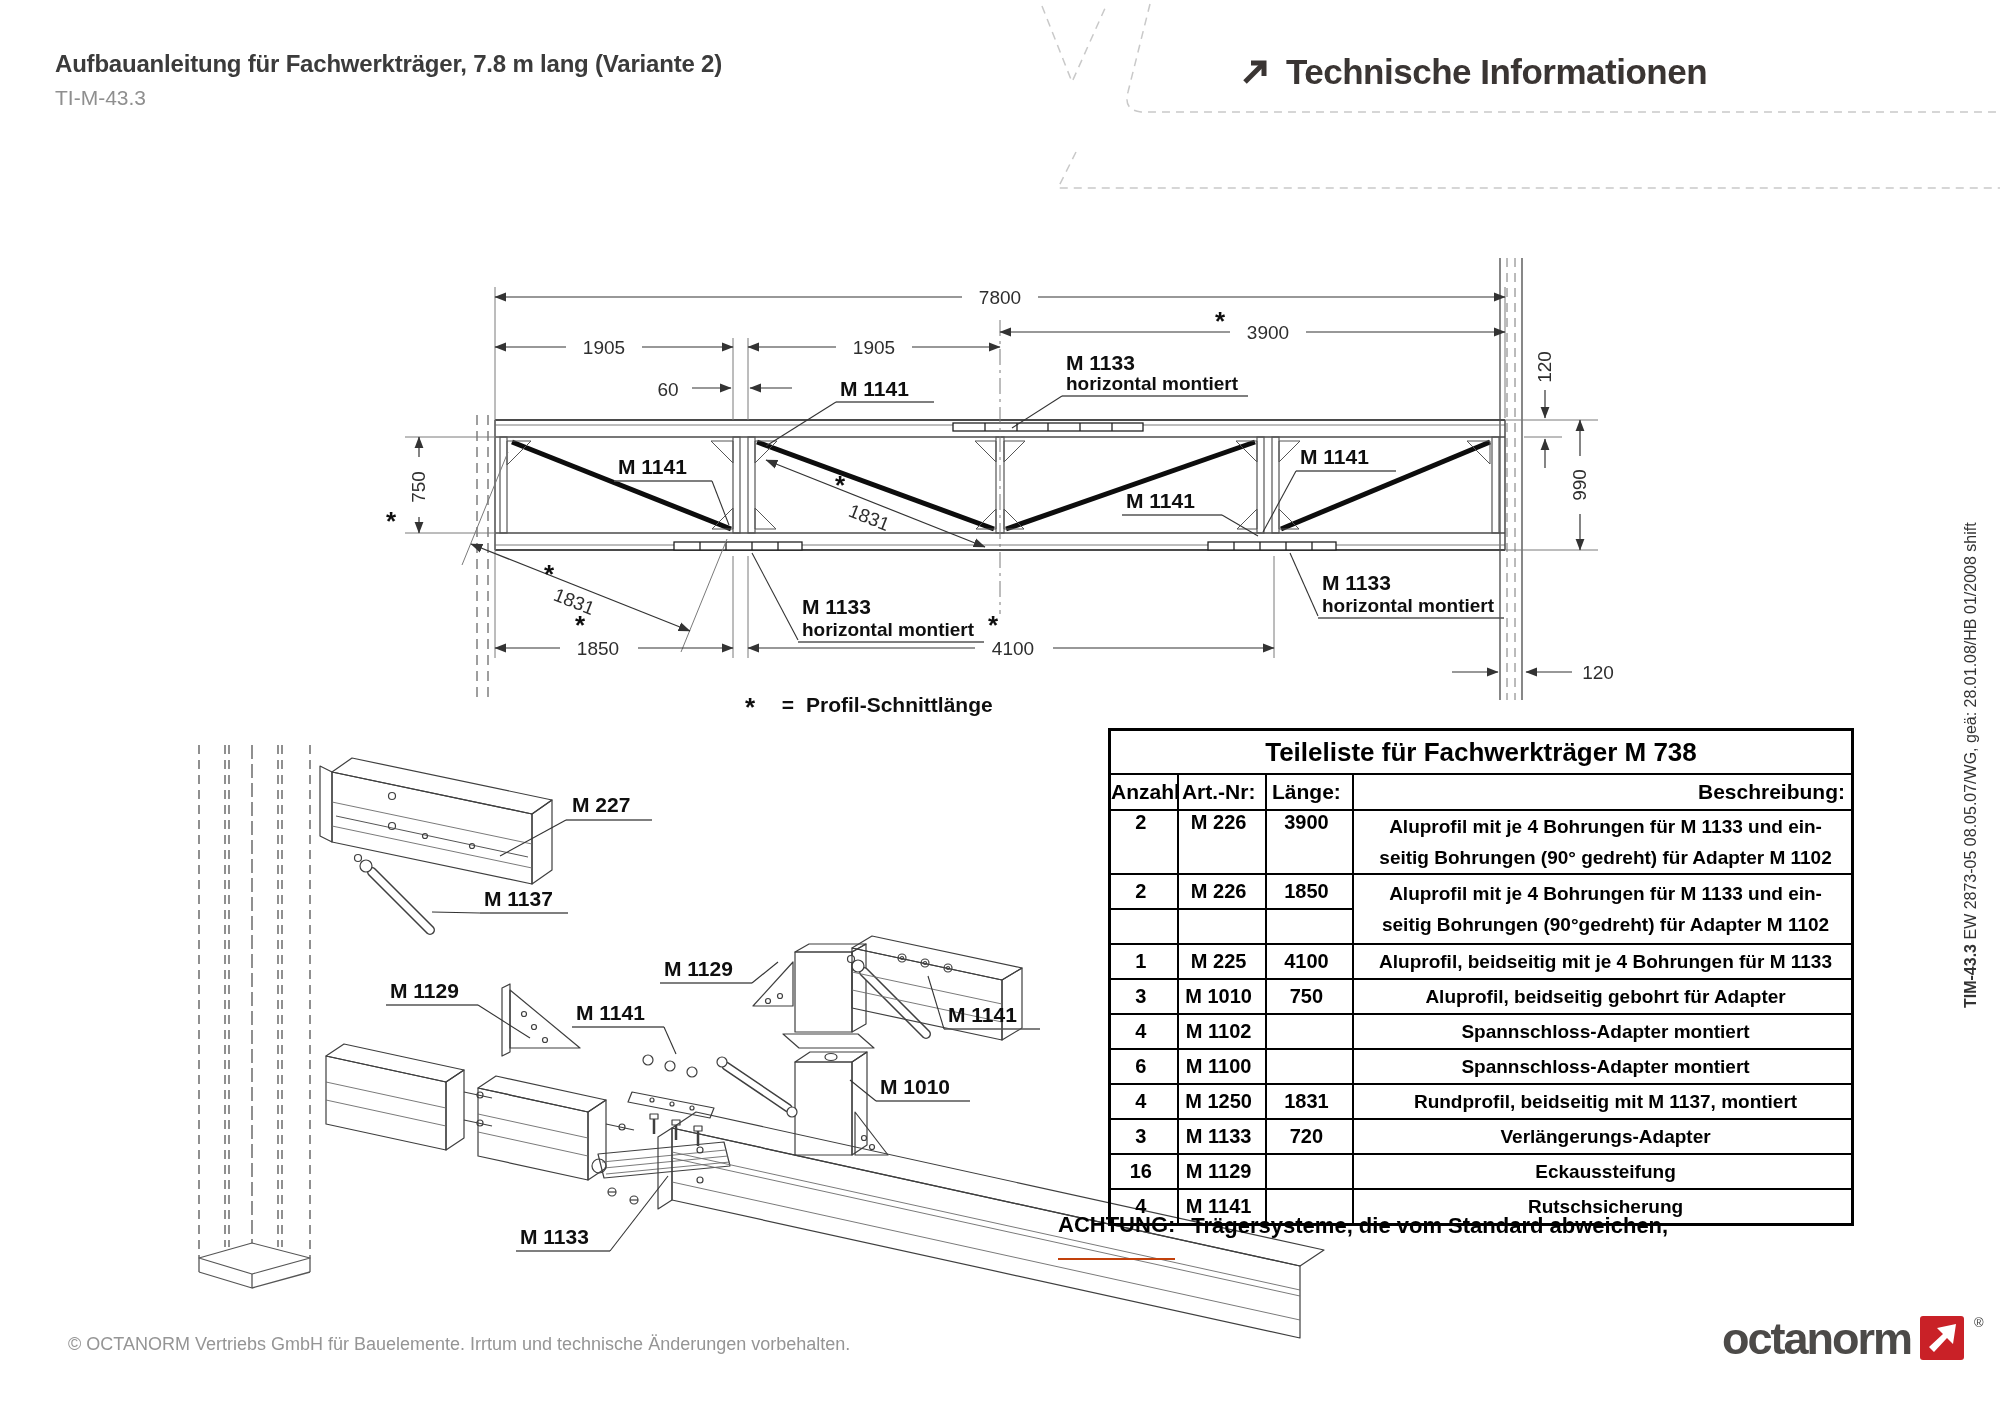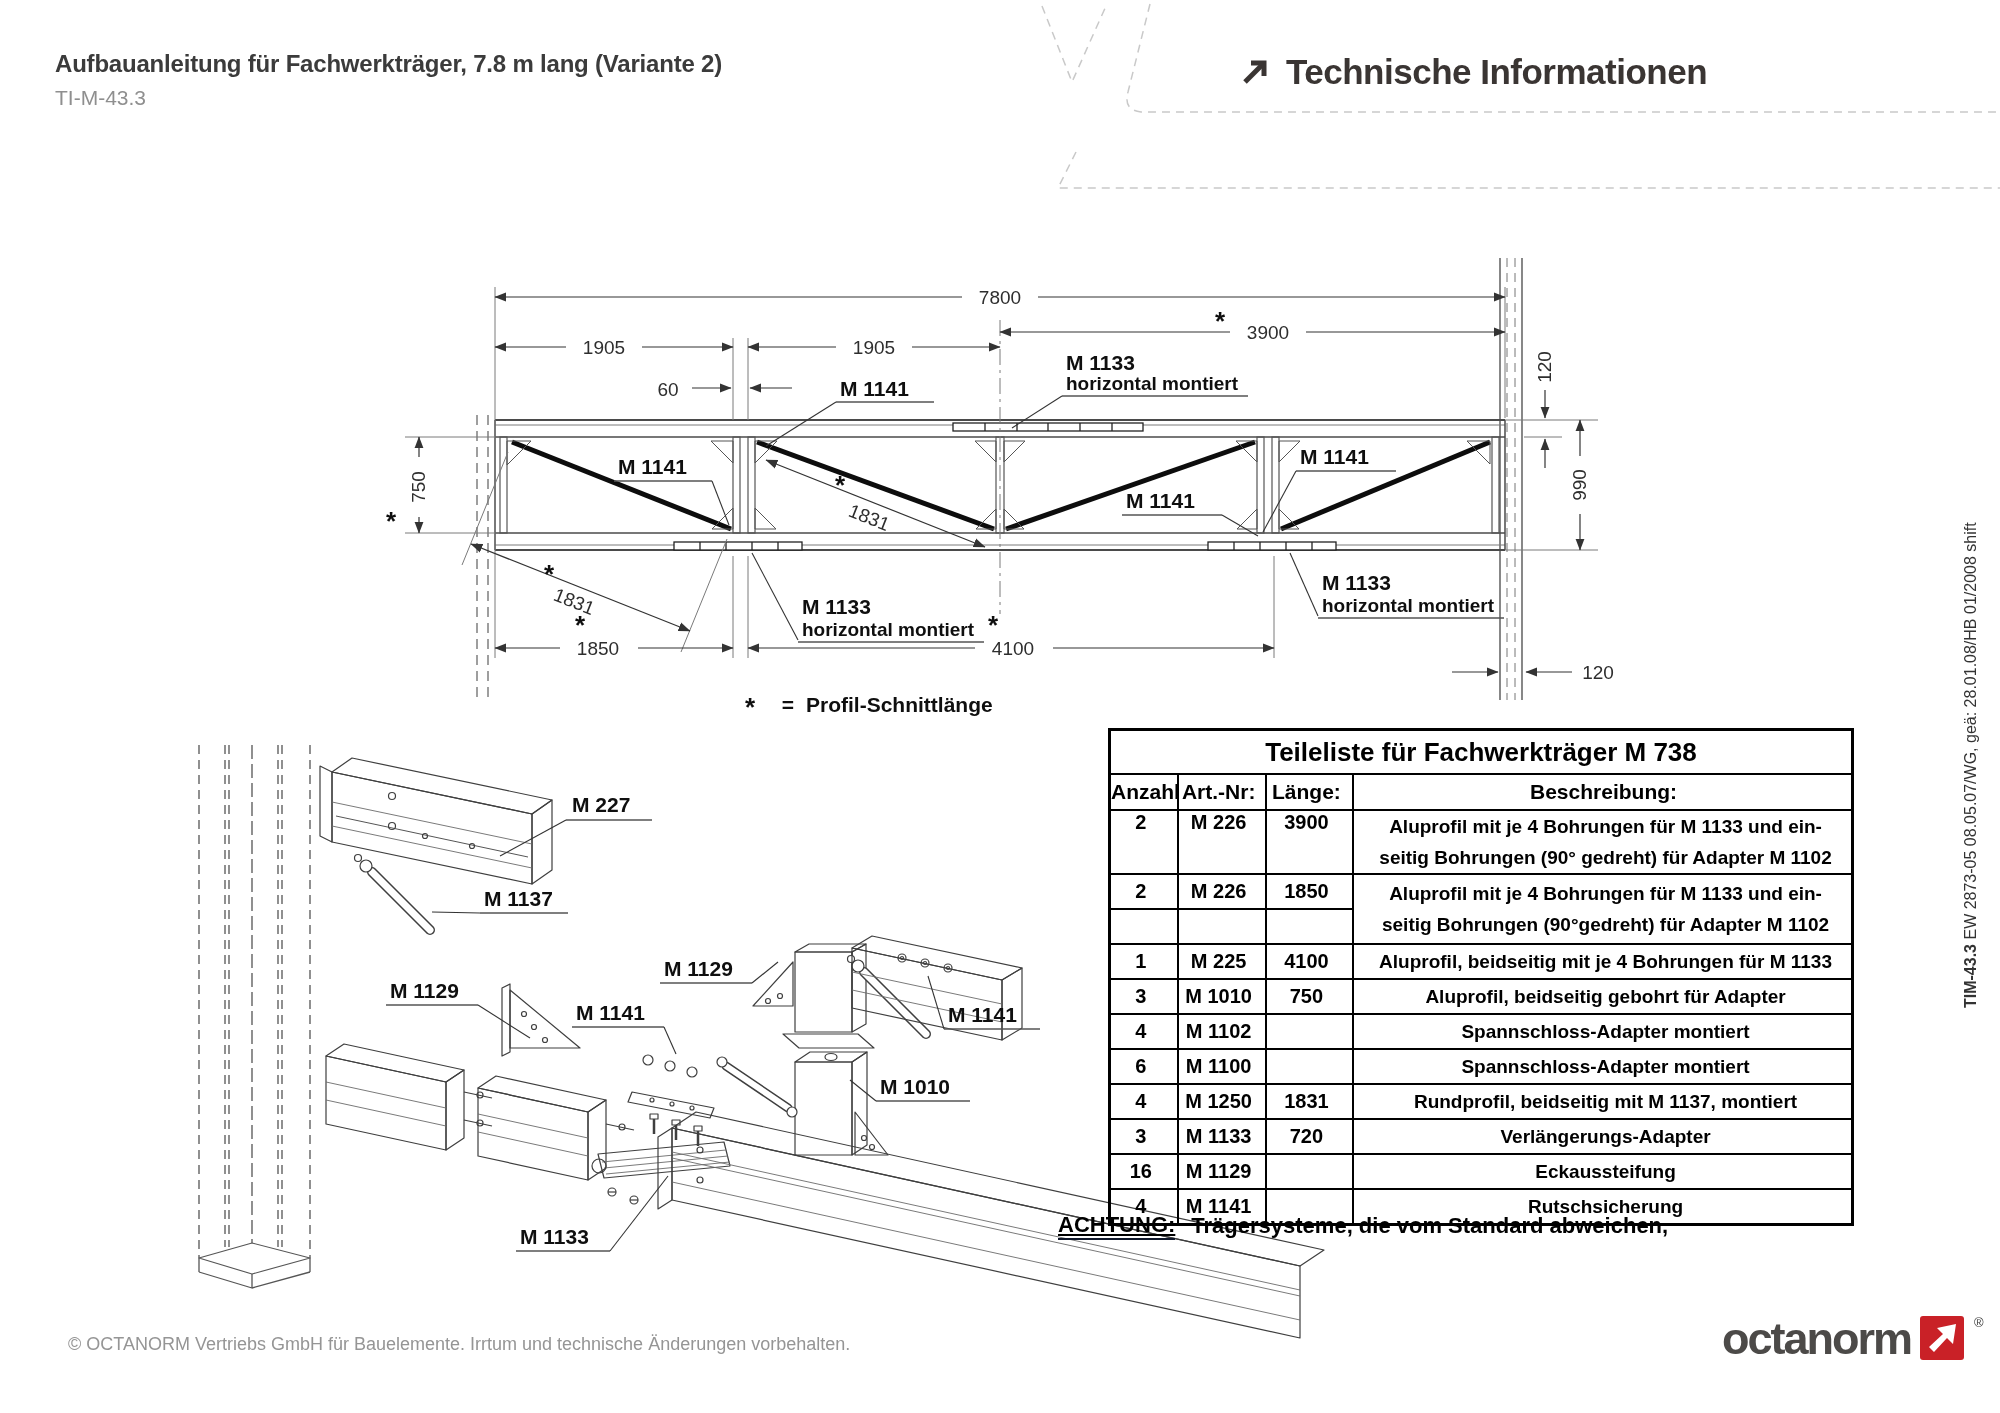--- a/index.html
+++ b/index.html
@@ -8,29 +8,29 @@
   
   .doc-title{position:absolute;left:55px;top:50px;font-size:24px;font-weight:700;color:#3b3b3b;letter-spacing:-0.2px;}
   .doc-id{position:absolute;left:55px;top:86px;font-size:21px;font-weight:400;color:#8f8f8f;}
   .section-head{position:absolute;left:1240px;top:52px;display:flex;align-items:center;gap:16px;}
   .section-head .txt{font-size:35px;font-weight:700;color:#3a3533;letter-spacing:-0.5px;}
   
   .parts{position:absolute;left:1108px;top:728px;width:746px;border-collapse:collapse;
          border:3px solid #000;table-layout:fixed;}
   .parts td,.parts th{border:2px solid #000;padding:0 6px;color:#000;overflow:hidden;}
   .parts .ttl{font-size:26px;font-weight:700;text-align:center;height:42px;}
-  .parts th{font-size:21px;font-weight:700;height:34px;text-align:center;padding-left:8px;}
+  .parts th{font-size:21px;font-weight:700;height:34px;text-align:right;padding-left:8px;}
   .parts th.c,.parts td.c{text-align:center;padding-left:0;}
   .parts td{font-size:20px;font-weight:700;height:33px;text-align:center;}
   .parts td.d{font-size:19px;padding-left:12px;line-height:31px;}
   .parts td.d2{vertical-align:top;}
   .col-qty{width:67px;}.col-art{width:87px;}.col-len{width:86px;}.col-desc{width:492px;}
   
   .notice{position:absolute;left:1058px;top:1212px;display:flex;gap:16px;font-size:22px;font-weight:700;color:#000;}
-  .notice .lbl{border-bottom:2px solid #0f172a;align-self:flex-start;padding-bottom:0;white-space:nowrap;text-decoration:underline;}
+  .notice .lbl{border-bottom:2px solid #c2410c;align-self:flex-start;padding-bottom:20px;white-space:nowrap;}
   .notice .lines div{line-height:27px;}
   
   .copyright{position:absolute;left:68px;top:1334px;font-size:18px;color:#959595;}
   .logo{position:absolute;left:1722px;top:1316px;display:flex;align-items:flex-start;gap:9px;}
   .logo .word{font-size:45px;font-weight:700;color:#4c4a48;letter-spacing:-2px;line-height:46px;}
   .logo .mark{position:relative;width:44px;height:44px;background:#c92127;border-radius:3px;}
   .logo .reg{font-size:13px;color:#3c3c3c;margin-left:1px;line-height:13px;}
   
   .side-note{position:absolute;left:1962px;top:1008px;transform:rotate(-90deg);transform-origin:0 0;
              white-space:nowrap;font-size:16px;color:#333;}

